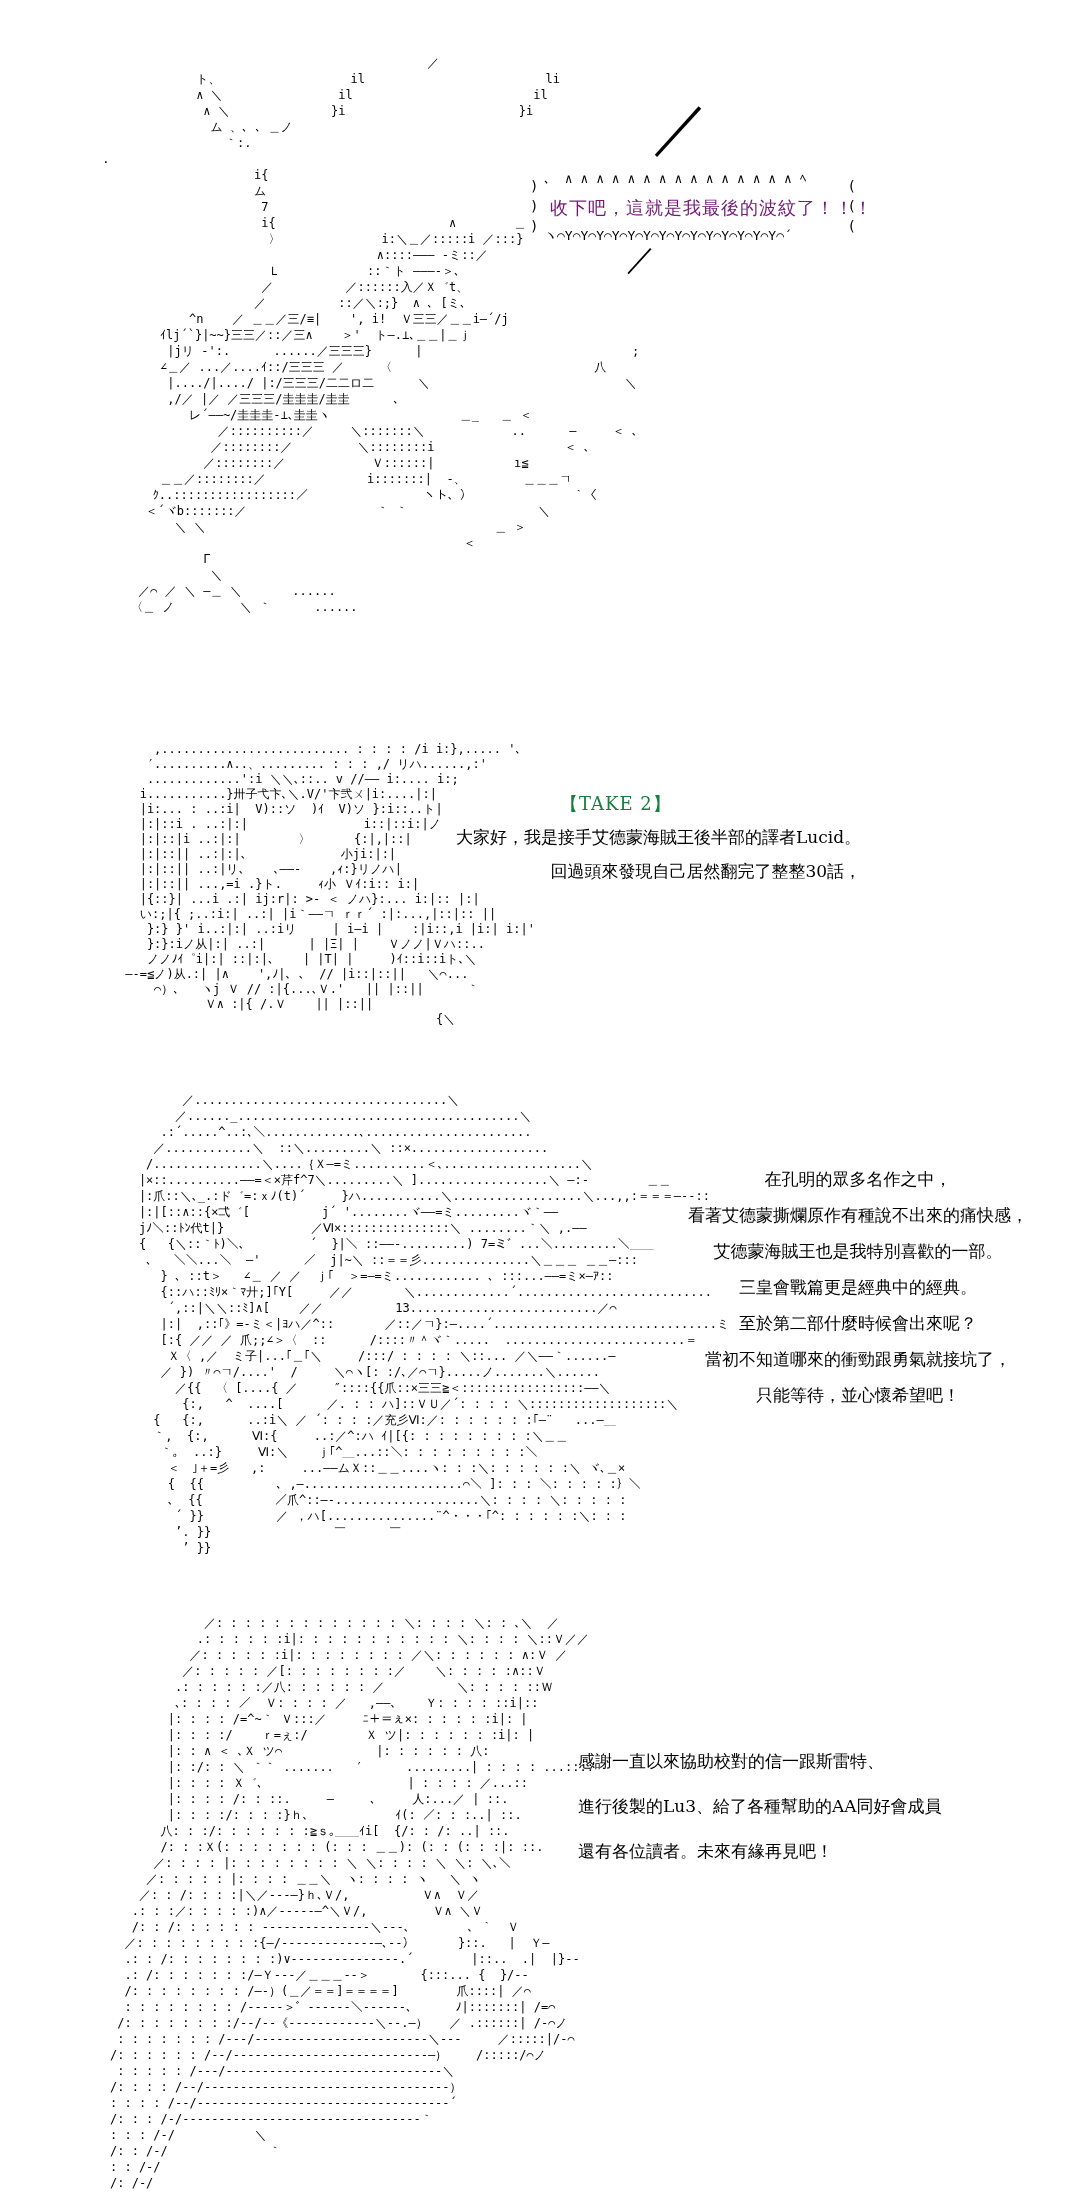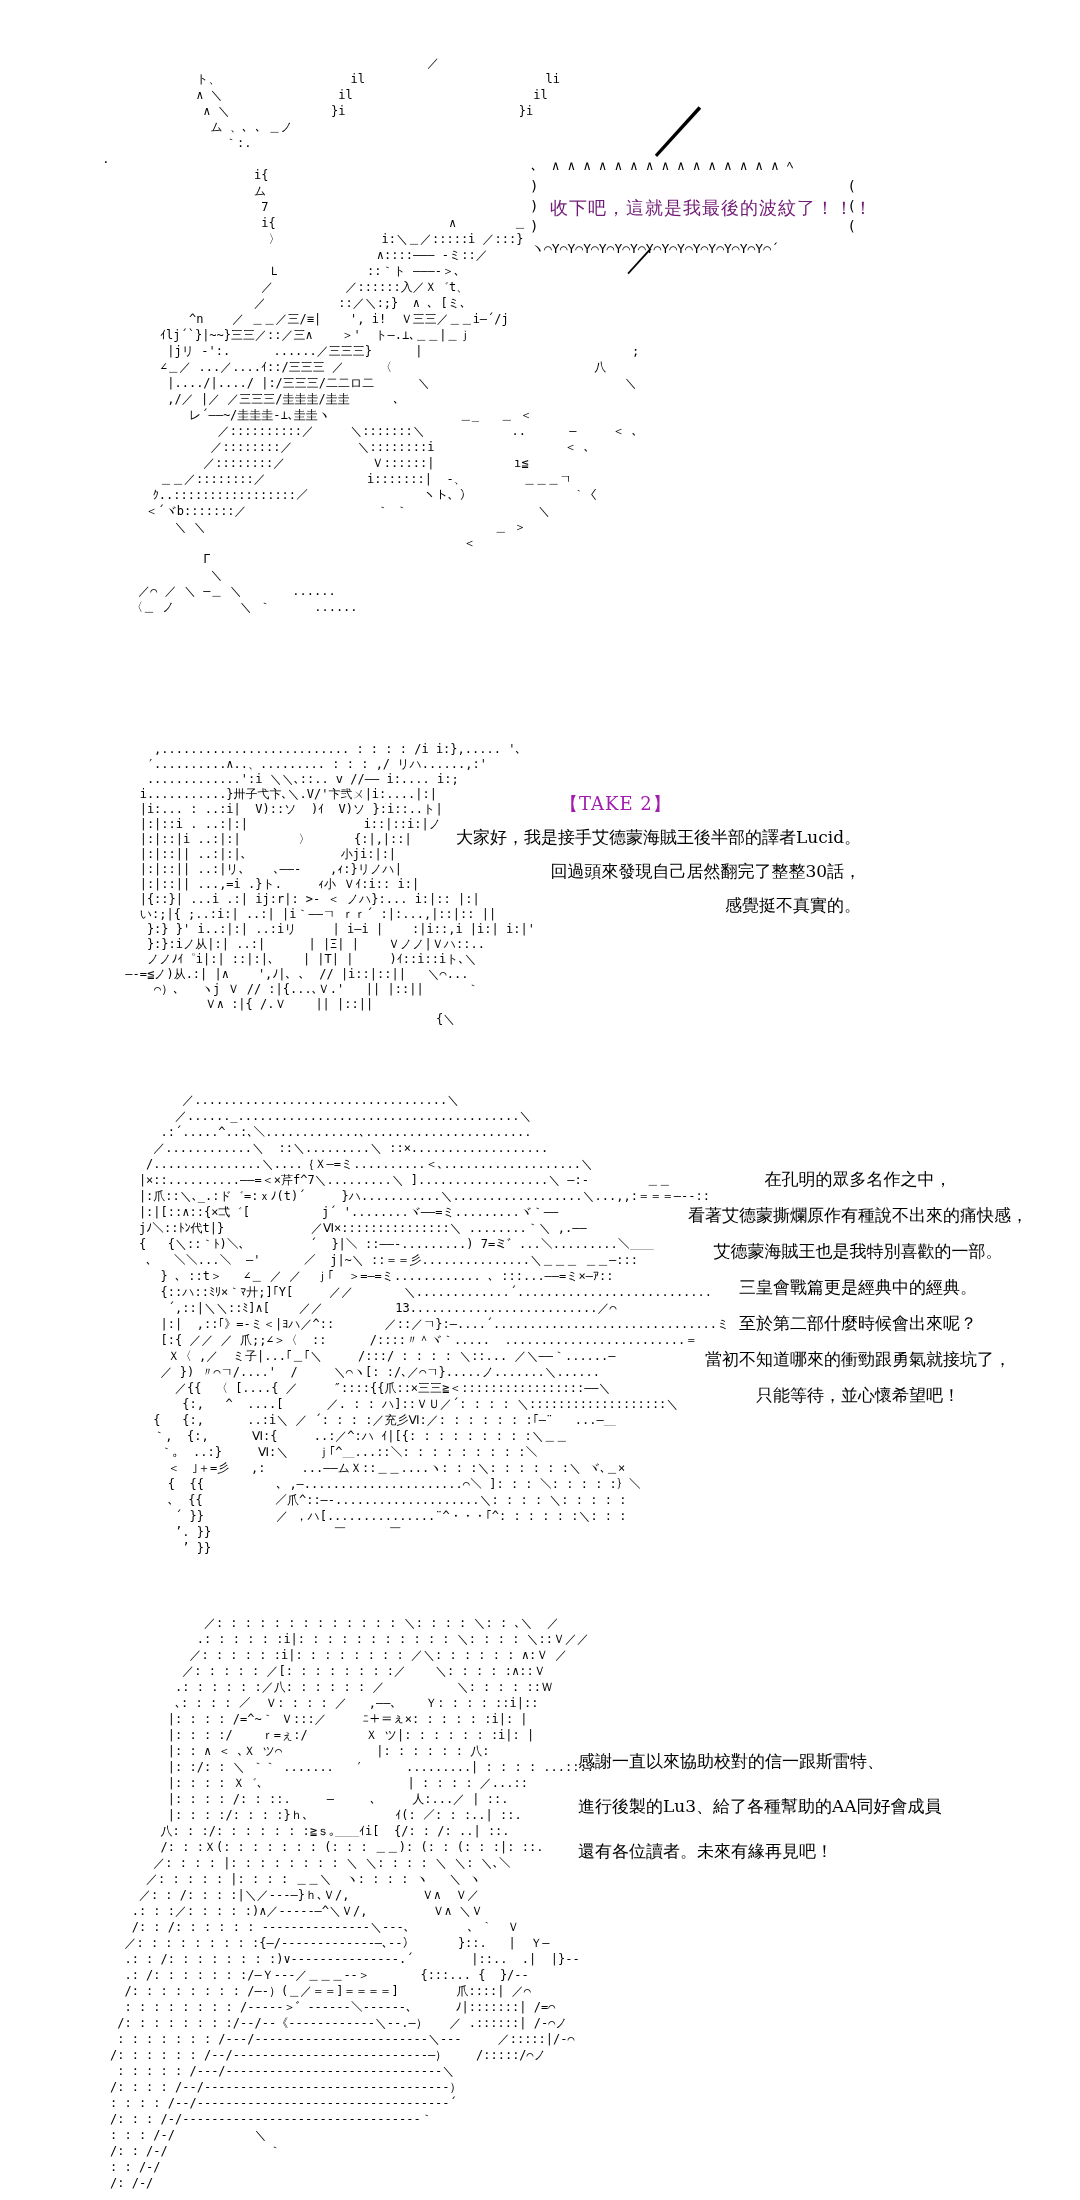--- a/index.html
+++ b/index.html
@@ -10,24 +10,24 @@
   .aa2{left:118px;top:742px;line-height:15px;}
   .aa3{left:110px;top:1092px;}
   .aa4{left:110px;top:1615px;}
   .para{position:absolute;font-family:"DejaVu Serif","Liberation Serif",serif;
         font-size:17px;color:#000;}
   .para .line{white-space:nowrap;}
   .p2{left:456px;top:826px;}  .p2 .line{height:34px;text-align:right;}
   .p3{left:688px;top:1168px;} .p3 .line{height:36px;text-align:center;}
   .p4{left:578px;top:1742px;} .p4 .line{height:37px;margin-top:8px;}
   .take2-title{position:absolute;left:560px;top:792px;font-family:"DejaVu Serif","Liberation Serif",serif;
-        font-size:18px;letter-spacing:1px;color:#a21caf;white-space:nowrap;}
+        font-size:18px;letter-spacing:1px;color:#15803d;white-space:nowrap;}
   .bubble{position:absolute;left:528px;top:156px;width:330px;height:102px;}
   .bubble .scallop{position:absolute;left:0;right:0;font-family:"DejaVu Sans Mono",monospace;
-        font-size:13px;line-height:13px;white-space:pre;margin:3px;overflow:hidden;}
+        font-size:13px;line-height:13px;white-space:pre;margin:16px;overflow:hidden;}
   .bubble .scallop.top{top:0;}
   .bubble .scallop.bottom{bottom:0;}
   .bubble .edge{position:absolute;top:20px;font-family:"DejaVu Sans Mono",monospace;
         font-size:14px;line-height:20px;white-space:pre;margin:0;}
   .bubble .edge.left{left:2px;}
   .bubble .edge.right{right:2px;}
   .bubble .btext{position:absolute;left:22px;top:40px;font-family:Liberation Mono, monospace;
         font-size:18px;letter-spacing:1px;white-space:nowrap;color:#701a75;}
   .tail{position:absolute;font-family:"DejaVu Sans Mono",monospace;color:#000;white-space:pre;}
   .tail.upper{left:652px;top:98px;font-size:58px;line-height:58px;}
@@ -106,21 +106,20 @@
  —-=≦ノ)从.:| |∧    ',ﾉ|､ ､  // |i::|::||   ＼⌒...
      ⌒）､   ヽj Ｖ // :|{...､Ｖ.'   || |::||      ｀
             Ｖ∧ :|{ /.Ｖ    || |::||
                                             {＼</pre>
 
   <div class="take2-title">【TAKE 2】</div>
 
   <div class="para p2">
     <div class="line">大家好，我是接手艾德蒙海賊王後半部的譯者Lucid。</div>
     <div class="line">回過頭來發現自己居然翻完了整整30話，</div>
-    <div class="line">感覺挺不真實的。</div>
   </div>
 
   <pre class="aa aa3">          ／...................................＼
          ／......_.......................................＼
        .:´.....^..:､＼.............､.......................
       ／............＼  ::＼.........＼ ::×...................
      /...............＼....｛Ｘ—=ミ..........＜､...................＼
     |×::..........——=＜×芹f^7＼.........＼ ]..................＼ —:-        ＿＿
     |:爪::＼､_.:ド゛=:ｘﾉ(t)´     }ハ...........＼..................＼...,,:＝＝＝—--::
     |:|[::∧::{×弌゛[          j´ '........ヾ——=ミ.........ヾ｀——

